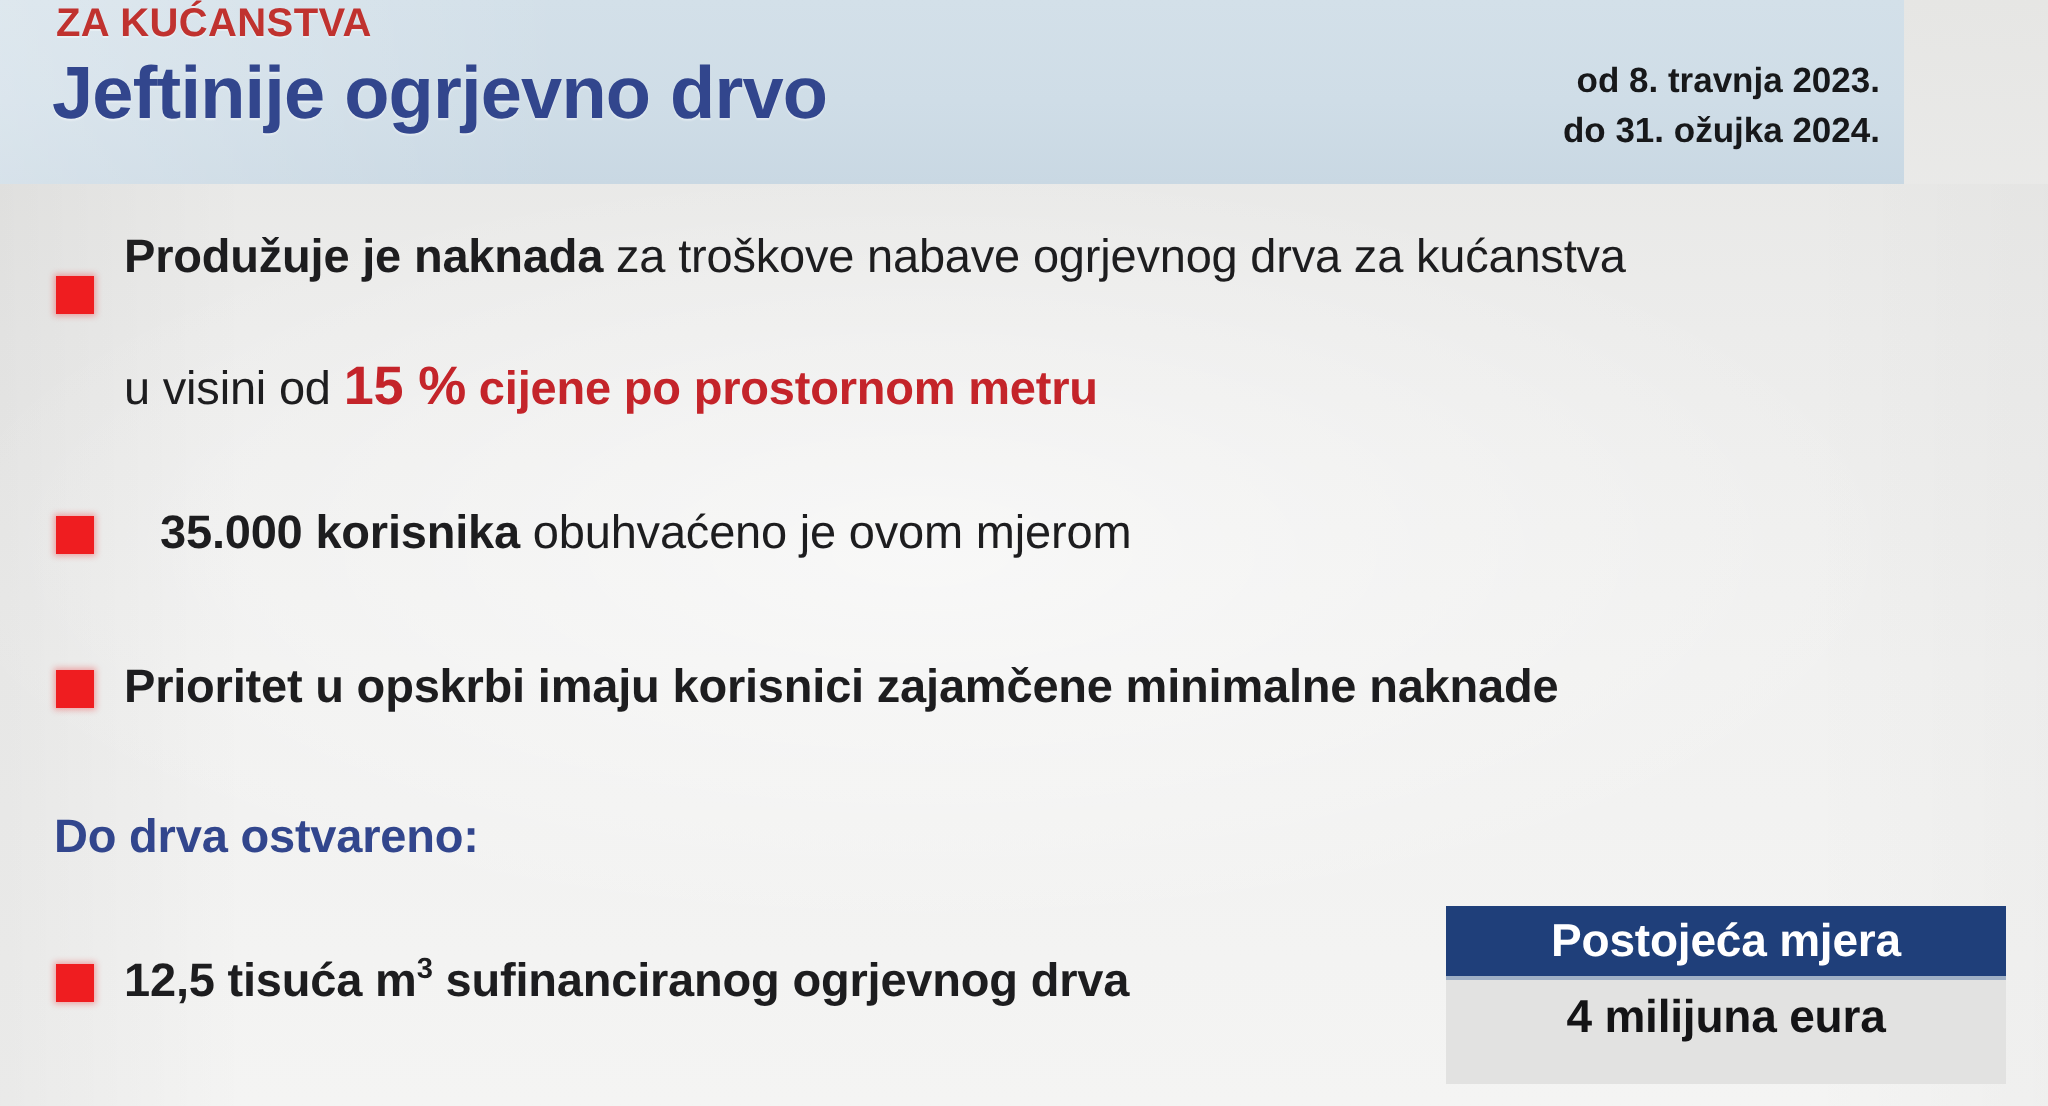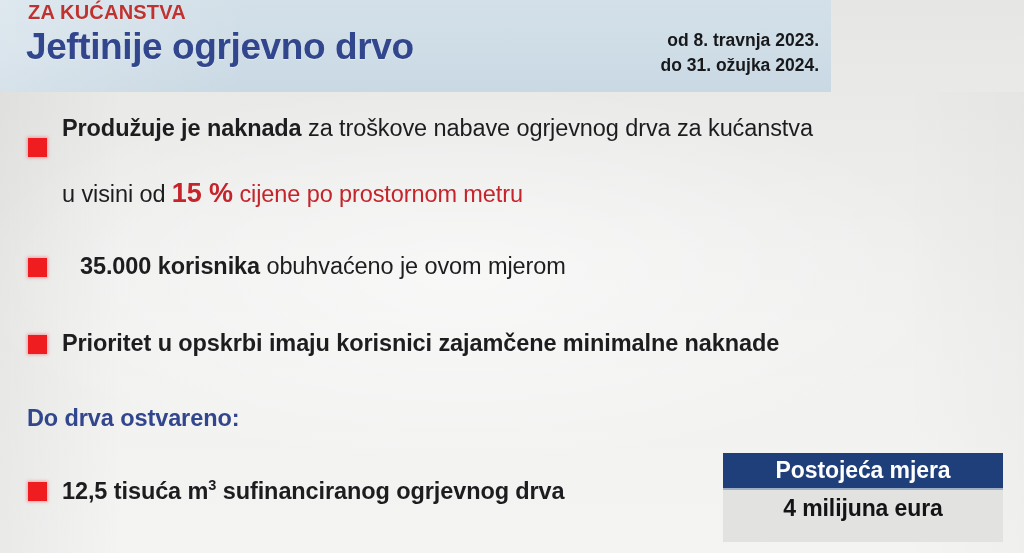--- a/index.html
+++ b/index.html
@@ -22,24 +22,23 @@
     background:
       radial-gradient(ellipse 70% 60% at 45% 40%, rgba(255,255,255,0.55) 0%, rgba(255,255,255,0.0) 70%),
       linear-gradient(90deg, rgba(0,0,0,0.045) 0%, rgba(0,0,0,0.0) 12%, rgba(0,0,0,0.0) 88%, rgba(0,0,0,0.02) 100%);
     pointer-events: none;
   }
 
   
   #header {
     position: absolute;
     left: 0; top: 0;
-    width: 815px;
+    width: 952px;
     height: 92px;
     background: linear-gradient(180deg, #d3e0e9 0%, #cfdde7 55%, #c9d8e3 100%);
-    padding-left: 16px;
   }
   #header-inner-shade {
     position: absolute; inset: 0;
     background: linear-gradient(90deg, rgba(255,255,255,0.25) 0%, rgba(255,255,255,0.0) 30%);
     pointer-events: none;
   }
   #kicker {
     position: absolute;
     left: 28px;
     top: 1px;
@@ -84,21 +83,21 @@
   .line {
     position: absolute;
     font-size: 23.5px;
     color: #1d1d1f;
     white-space: nowrap;
     letter-spacing: -0.1px;
   }
   .line b { font-weight: bold; }
   .red {
     color: #c4242a;
-    font-weight: normal;
+    font-weight: bold;
   }
   .red-big {
     color: #c4242a;
     font-weight: bold;
     font-size: 27px;
   }
 
   #b1 { left: 28px; top: 138px; }
   #l1a { left: 62px; top: 115px; }
   #l1b { left: 62px; top: 178px; }

